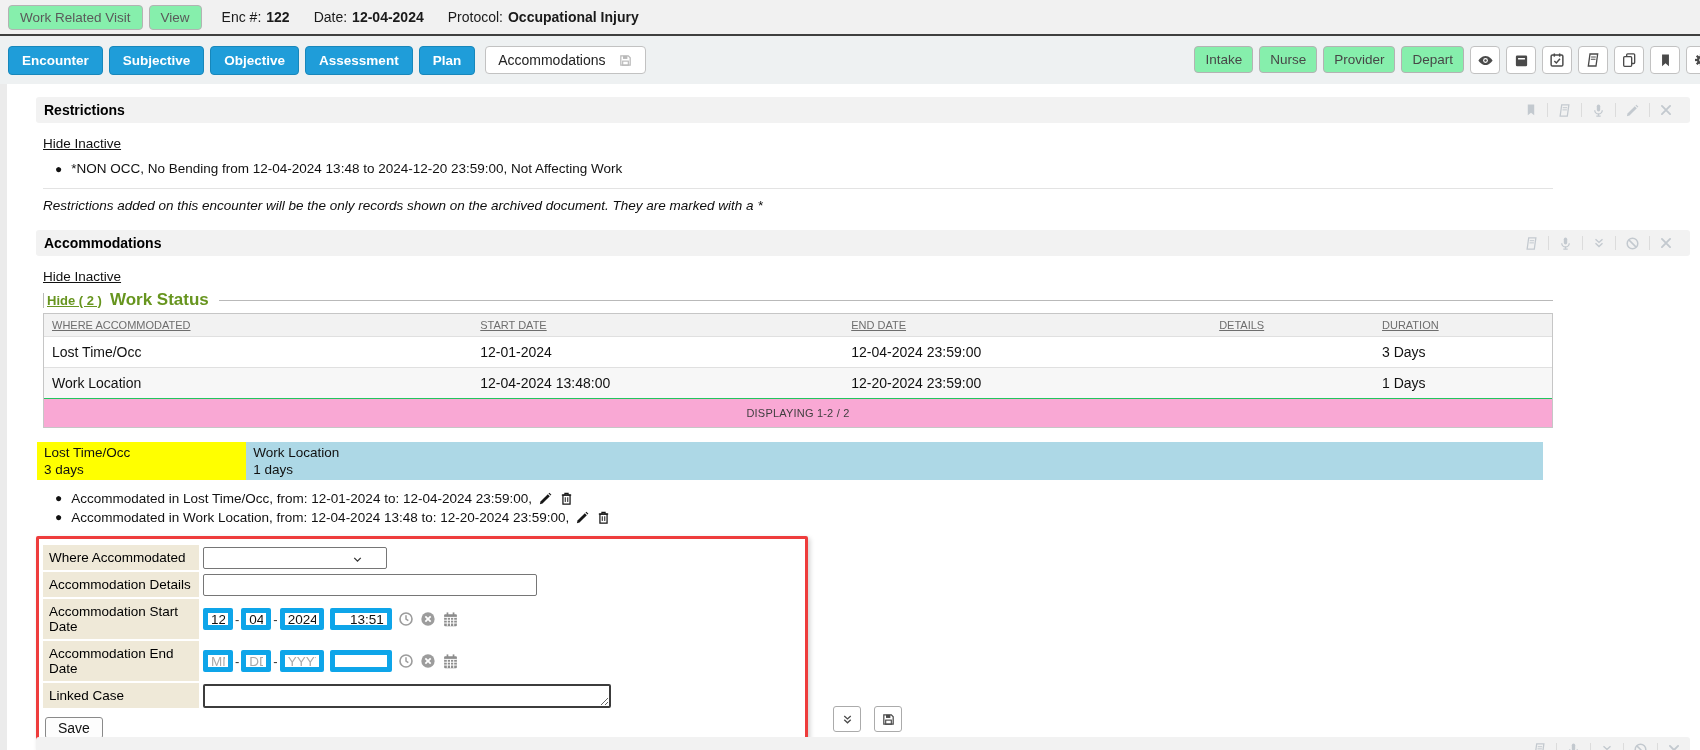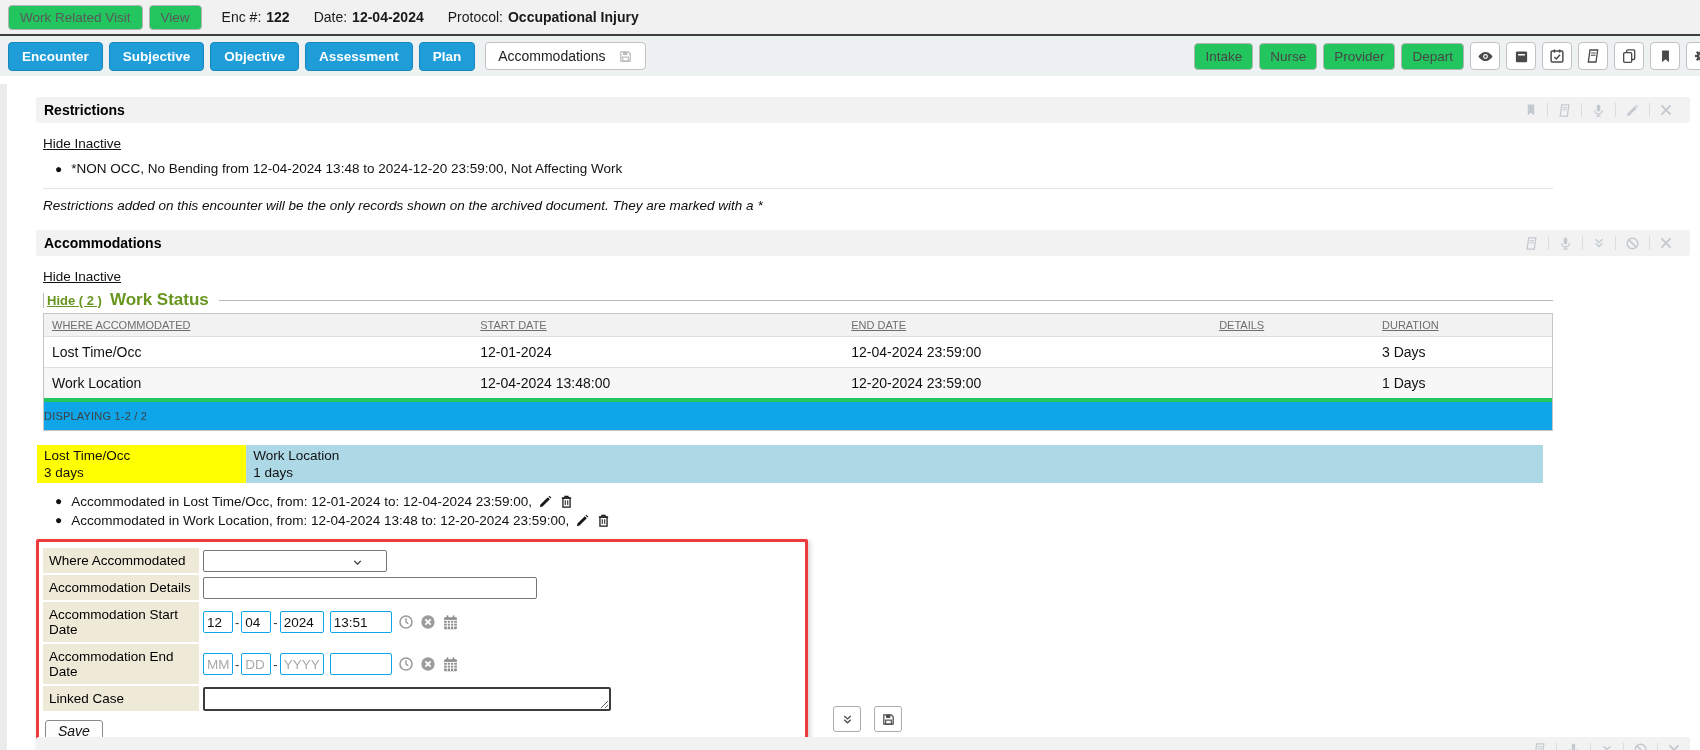--- a/index.html
+++ b/index.html
@@ -9,40 +9,40 @@
     font-family:"Liberation Sans", sans-serif; color:#111;
   }
   svg { display:block; }
 
   
   .topbar {
     height:36px; background:#f1f1f1; border-bottom:2px solid #3f3f3f;
     display:flex; align-items:center; padding-left:8px;
   }
   .btn {
-    background:#22c55e; border:1px solid #b3b3b3; border-radius:4px;
+    background:#86efac; border:1px solid #b3b3b3; border-radius:4px;
     color:#5a5a5a; font-size:13.5px; padding:4px 11px; cursor:pointer; white-space:nowrap;
   }
   .topbar .btn + .btn { margin-left:6px; }
   .meta { font-size:14px; color:#1a1a1a; margin-left:24px; white-space:nowrap; }
   .meta .v { font-weight:bold; margin-left:5px; }
   .meta.first { margin-left:20px; }
 
   
-  .tabbar { height:40px; background:#eef1f2; display:flex; align-items:center; padding-left:8px; }
+  .tabbar { height:48px; background:#eef1f2; display:flex; align-items:center; padding-left:8px; }
   .tab {
     background:#1f9dd9; border:1px solid #1787bb; color:#fff; font-weight:bold;
     font-size:13.5px; padding:6px 13px; border-radius:4px; margin-right:6px; cursor:pointer; white-space:nowrap;
   }
   .docbtn {
     background:#fff; border:1px solid #c2c2c2; border-radius:4px; padding:5px 12px;
     font-size:14px; color:#222; display:flex; align-items:center; gap:12px; margin-left:4px; cursor:pointer;
   }
   .docbtn .ficon { color:#b9b9b9; }
-  .rgroup { margin-left:auto; display:flex; align-items:center; }
+  .rgroup { margin-left:auto; display:flex; align-items:flex-start; }
   .sbtn { color:#474747; margin-right:6px; padding:5px 10px; }
   .ibtn {
     width:30px; height:28px; background:#fff; border:1px solid #c2c2c2; border-radius:4px;
     display:flex; align-items:center; justify-content:center; color:#4a4a4a; margin-right:6px; cursor:pointer; flex:none;
   }
   .ibtn.gear { margin-right:-16px; }
 
   
   .leftstrip { position:absolute; left:0; top:84px; width:7px; bottom:0; background:#ebebeb; }
   .content { position:absolute; left:36px; right:10px; top:84px; }
@@ -71,21 +71,21 @@
   .ws-hide { color:#67951f; font-weight:bold; font-size:13px; text-decoration:underline; cursor:pointer; white-space:nowrap; }
   .ws-title { color:#67951f; font-weight:bold; font-size:17px; margin-left:8px; white-space:nowrap; }
   .ws-line { flex:1; border-top:1px solid #b9b9b9; margin-left:10px; }
 
   
   .wstable { margin:3px 0 0 7px; width:1510px; border:1px solid #c6c6c6; font-size:14px; background:#fff; }
   .trow { display:grid; grid-template-columns:28.4% 24.6% 24.4% 10.8% 11.8%; }
   .th { font-size:11px; color:#6e6e6e; text-decoration:underline; padding:5px 8px; background:#f2f2f2; cursor:pointer; white-space:nowrap; }
   .td { padding:7px 8px; border-top:1px solid #e0e0e0; white-space:nowrap; }
   .row-alt .td { background:#f7f7f7; }
-  .tfoot { text-align:left; font-size:11px; color:#3f3f3f; background:#0ea5e9; border-top:4px solid #22c55e; padding:8px 0; letter-spacing:.2px; }
+  .tfoot { text-align:center; font-size:11px; color:#3f3f3f; background:#f9a8d4; border-top:1px solid #22c55e; padding:8px 0; letter-spacing:.2px; }
 
   
   .bars { display:flex; margin:14px 0 0 1px; width:1506px; }
   .bar { padding:2px 7px; font-size:13.5px; line-height:17px; }
   .bar.seg0 { width:13.9%; }
   .bar.seg1 { flex:1; }
 
   
   .entries { margin:9px 0 0 19px; font-size:13.5px; }
   .entry { display:flex; align-items:center; margin-top:1px; height:18px; }
@@ -97,30 +97,30 @@
     margin-top:10px; width:772px; border:3px solid #ee3c3c; border-radius:2px;
     box-shadow:2px 2px 5px rgba(0,0,0,.18); padding:6px 6px 8px 4px;
   }
   .frow { display:flex; align-items:center; margin-bottom:2px; }
   .flabel { width:156px; flex:none; background:#efe9d8; padding:5px 0 5px 6px; font-size:13.5px; color:#000; }
   .fctrl { margin-left:4px; display:flex; align-items:center; }
   .selectbox { width:184px; height:22px; border:1px solid #767676; border-radius:2px; background:#fff; position:relative; cursor:pointer; }
   .selectbox .chev { position:absolute; right:22px; top:5px; color:#333; }
   input, textarea { font-family:"Liberation Sans", sans-serif; font-size:13.5px; color:#111; }
   .txt { width:334px; height:22px; border:1px solid #767676; border-radius:2px; padding:1px 4px; }
-  .dinp { height:22px; border:1px solid #0ea5e9; border-radius:2px; padding:1px 3px; }
+  .dinp { height:22px; border:5px solid #0ea5e9; border-radius:2px; padding:1px 3px;text-align:right; }
   .d2 { width:30px; } .d4 { width:44px; } .dt { width:62px; margin-left:6px; }
   .dinp::placeholder { color:#a9a9a9; opacity:1; }
   .dash { margin:0 2px; color:#333; font-size:13px; }
   .dicon { color:#9c9c9c; margin-left:6px; cursor:pointer; }
   .dicon.cal { color:#8d8d8d; }
   .linked { width:408px; height:24px; border:2px solid #3c3c3c; border-radius:2px; resize:both; padding:1px 4px; }
   .savebtn {
     margin:7px 0 0 2px; background:#fdfdfd; border:1px solid #8a8a8a; border-radius:3px;
-    font-size:14px; color:#111; padding:2px 12px; cursor:pointer;font-style:italic;
+    font-size:14px; color:#111; padding:2px 12px; cursor:pointer;
   }
 
   
   .bbtn {
     position:absolute; width:28px; height:26px; background:#fff; border:1px solid #ababab;
     border-radius:3px; display:flex; align-items:center; justify-content:center; color:#4a4a4a; cursor:pointer;
   }
   .bbtn.collapse { left:833px; top:706px; }
   .bbtn.save { left:874px; top:706px; }
 

